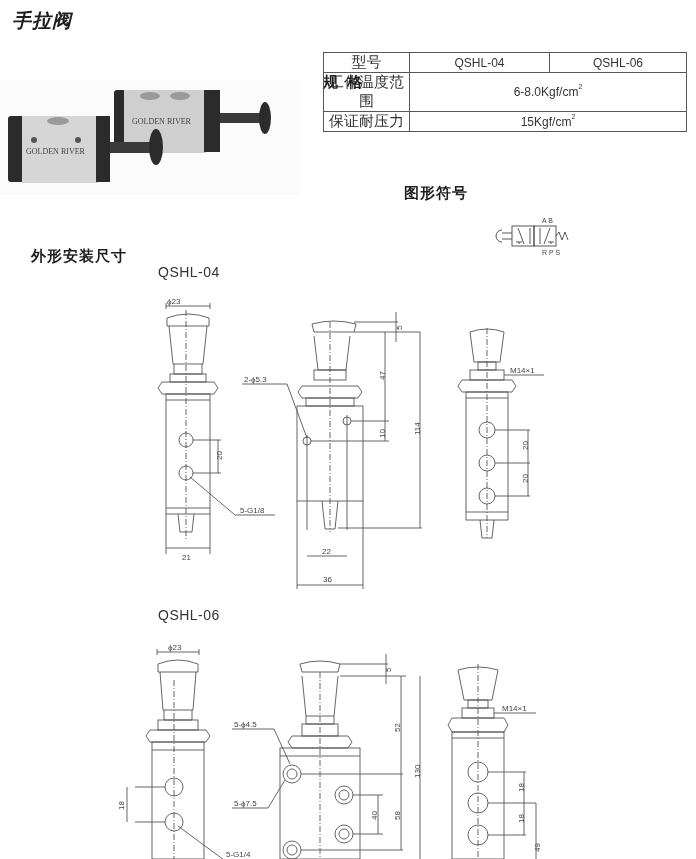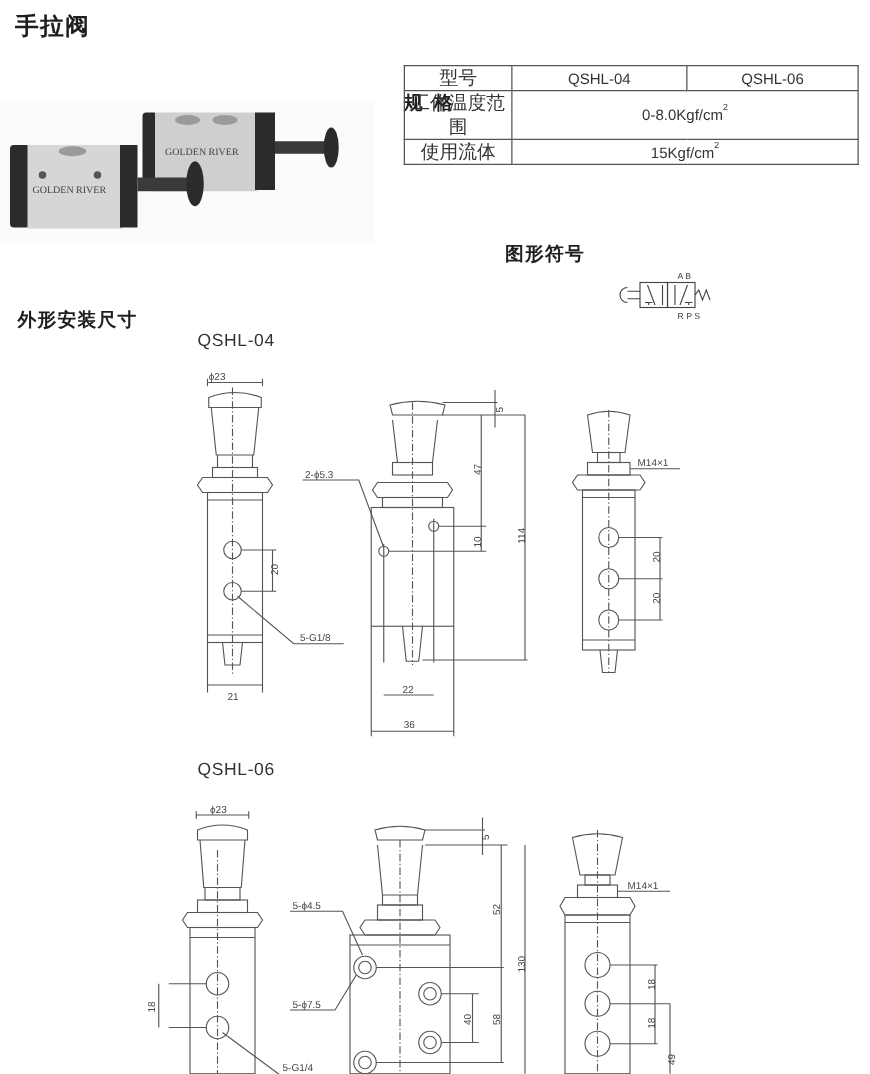--- a/index.html
+++ b/index.html
@@ -21,21 +21,21 @@
   }
   table.spec td.lbl { width:85px; font-family:"DejaVu Sans",sans-serif; font-size:15px; }
   table.spec td.c1 { width:139px; }
   sup { font-size:7px; vertical-align:top; position:relative; top:-2px; }
   svg { position:absolute; overflow:visible; }
   svg text { font-family:"Liberation Sans",sans-serif; fill:#444; }
 </style>
 </head>
 <body>
 
-<div class="abs h-title" style="left:12px;top:8px;">手拉阀</div>
+<div class="abs h-title" style="left:12px;top:8px;font-style:italic;">手拉阀</div>
 
 <svg style="left:0;top:80px;" width="300" height="115">
   <rect x="0" y="0" width="300" height="115" fill="#fbfbfb"></rect>
 
   <rect x="114" y="10" width="12" height="62" fill="#2b2b2b" rx="3"></rect>
   <rect x="124" y="10" width="82" height="63" fill="#cfcfcf"></rect>
   <rect x="204" y="10" width="16" height="62" fill="#2b2b2b"></rect>
   <ellipse cx="150" cy="16" rx="10" ry="4" fill="#9a9a9a"></ellipse>
   <ellipse cx="180" cy="16" rx="10" ry="4" fill="#9a9a9a"></ellipse>
   <text x="132" y="44" font-size="8" fill="#555" style="font-family:'Liberation Serif',serif;">GOLDEN RIVER</text>
@@ -57,43 +57,43 @@
 
 <table class="spec">
   <tbody>
       <tr>
     <td class="lbl">型号</td>
     <td class="c1">QSHL-04</td>
     <td>QSHL-06</td>
   </tr>
   <tr>
     <td class="lbl">工作温度范围</td>
-    <td colspan="2"><span>0-8.0Kgf/cm</span><sup>2</sup></td>
+    <td colspan="2"><span>6-8.0Kgf/cm</span><sup>2</sup></td>
   </tr>
   <tr>
-    <td class="lbl">使用流体</td>
+    <td class="lbl">保证耐压力</td>
     <td colspan="2"><span>15Kgf/cm</span><sup>2</sup></td>
   </tr>
 </tbody>
   </table>
 
-<div class="abs h-sub" style="left:404px;top:194px;text-align:right;">图形符号</div>
+<div class="abs h-sub" style="left:404px;top:184px;text-align:right;">图形符号</div>
 
 <svg style="left:488px;top:215px;" width="100" height="50" stroke="#444" fill="none" stroke-width="0.9">
   <text x="54" y="8" font-size="7" stroke="none">A  B</text>
   <path d="M14,15 a6,6 0 0 0 0,12 M14,18 h10 M14,24 h10"></path>
   <rect x="24" y="11" width="22" height="20"></rect>
   <rect x="46" y="11" width="22" height="20"></rect>
   <path d="M30,13 L36,29 M42,13 L42,29 M52,13 L52,29 M62,13 L56,29"></path>
   <path d="M28,27 h6 M31,27 v2 M60,27 h6 M63,27 v2"></path>
   <path d="M68,21 l3,-4 l3,8 l3,-8 l3,8"></path>
   <text x="54" y="40" font-size="7" stroke="none">R P S</text>
 </svg>
 
-<div class="abs h-sub" style="left:14px;top:247px;">外形安装尺寸</div>
+<div class="abs h-sub" style="left:31px;top:247px;">外形安装尺寸</div>
 
 <div class="abs model-label" style="left:158px;top:264px;">QSHL-04</div>
 <div class="abs model-label" style="left:158px;top:607px;">QSHL-06</div>
 
 <svg style="left:140px;top:290px;" width="120" height="280" stroke="#555" fill="none" stroke-width="0.9">
   <text x="27" y="14" font-size="8" stroke="none">ϕ23</text>
   <path d="M26,16 h44 M26,13 v6 M70,13 v6"></path>
   <path d="M27,28 q21,-8 42,0 v8 h-42z M29,36 l4,38 h30 l4,-38"></path>
   <path d="M34,74 v10 h28 v-10"></path>
   <rect x="30" y="84" width="36" height="8"></rect>

